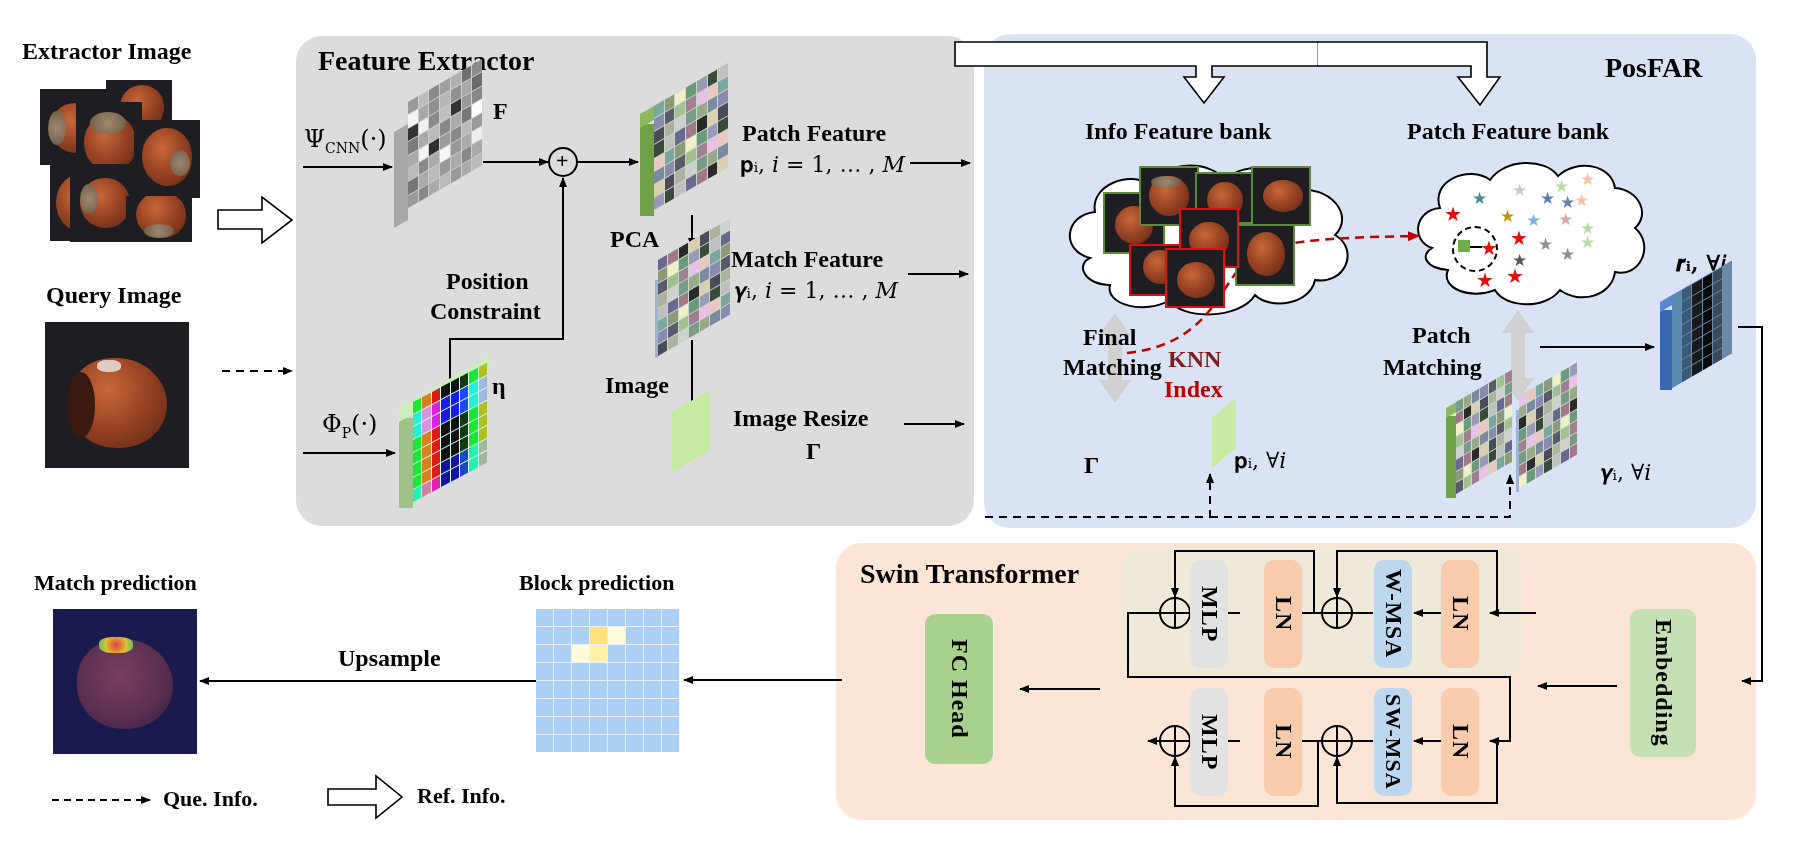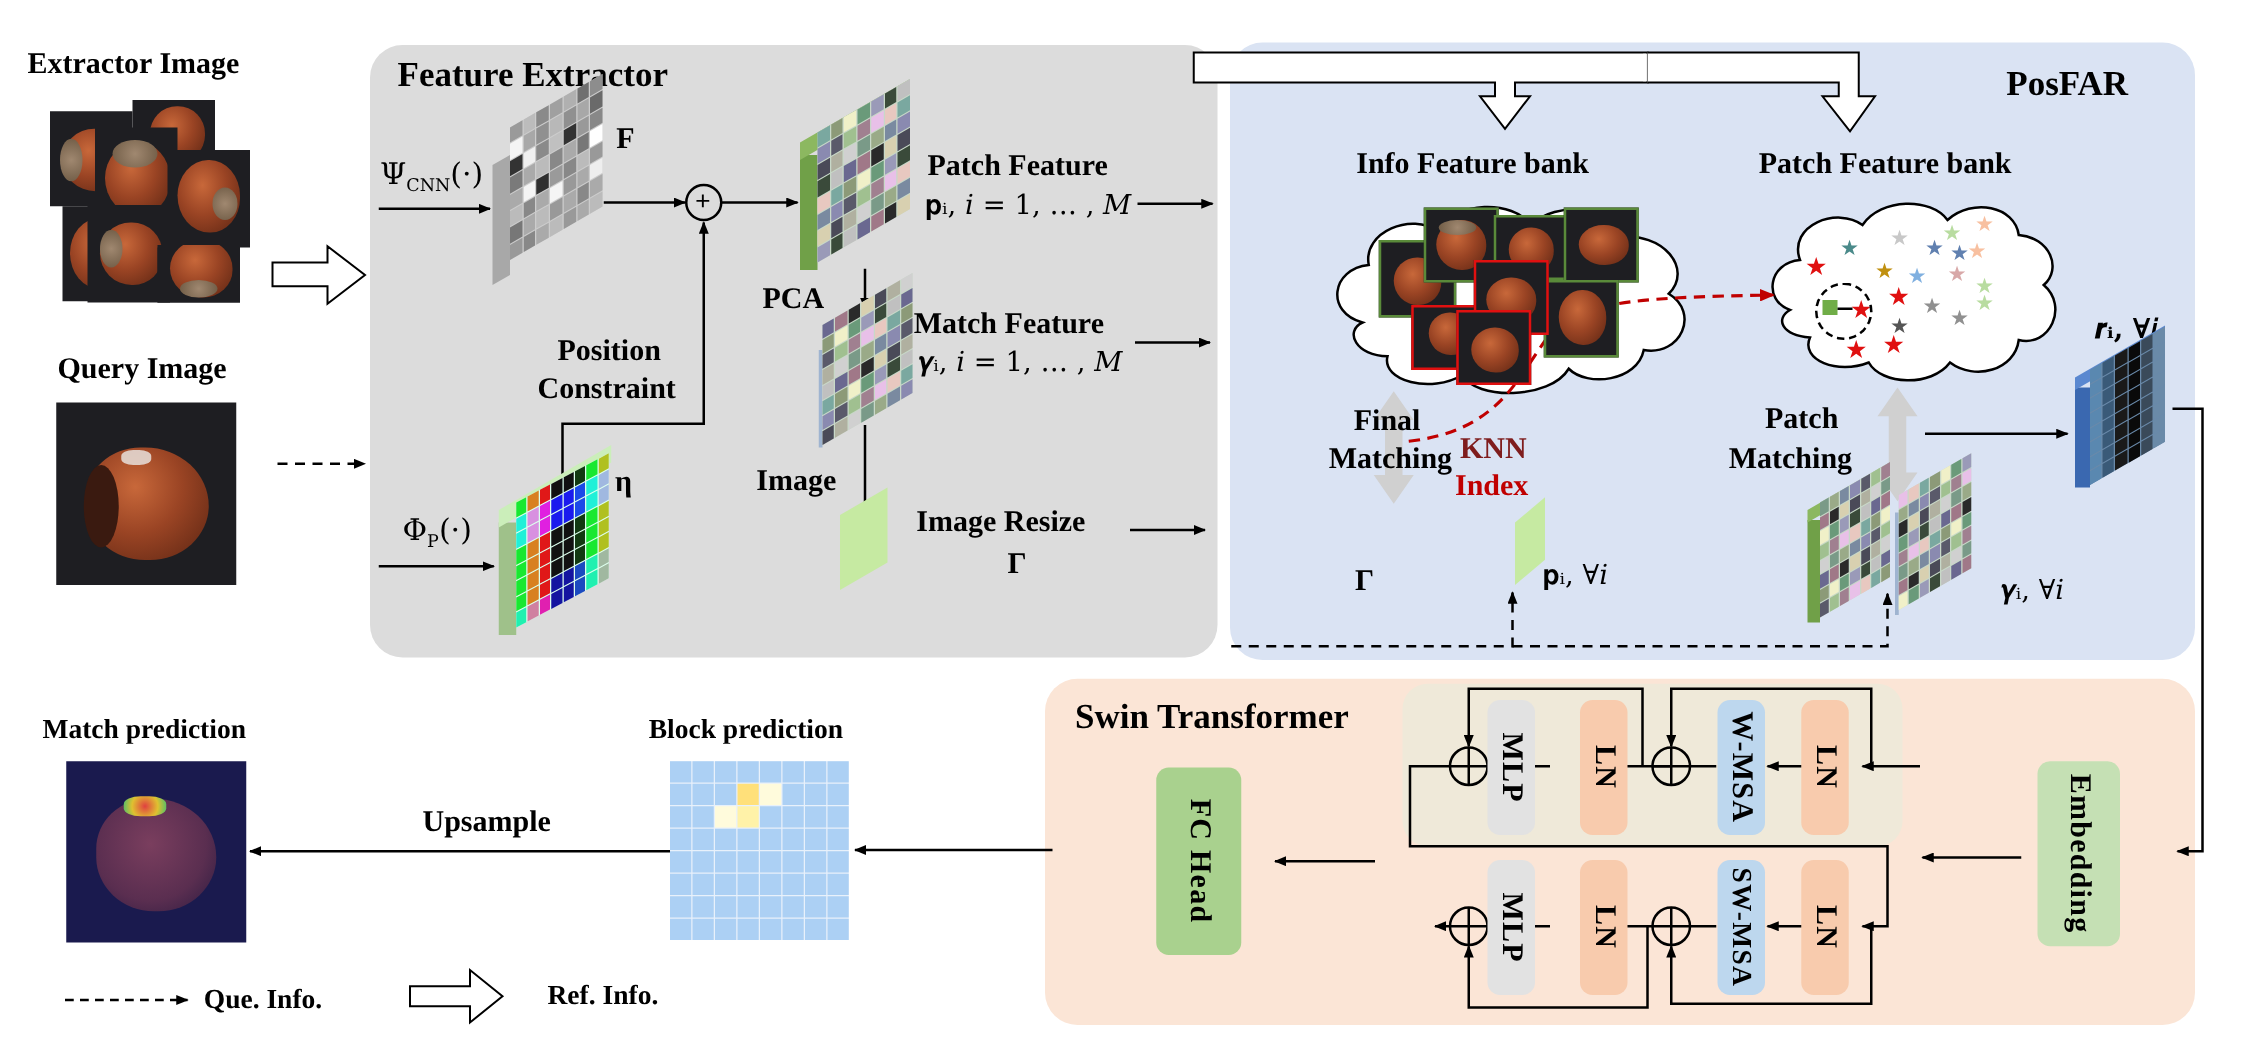--- a/index.html
+++ b/index.html
@@ -802,13 +802,13 @@
     <div style="background: rgb(172, 208, 244);"></div>
     <div style="background: rgb(172, 208, 244);"></div>
     <div style="background: rgb(172, 208, 244);"></div>
     <div style="background: rgb(172, 208, 244);"></div>
     <div style="background: rgb(172, 208, 244);"></div>
   </div>
 
 <div class="lbl t24" style="left:338px;top:645px;">Upsample</div>
 
 <div class="lbl t22" style="left:163px;top:786px;">Que. Info.</div>
-<div class="lbl t22" style="left:438px;top:783px;">Ref. Info.</div>
+<div class="lbl t22" style="left:417px;top:783px;">Ref. Info.</div>
 
 </body></html>

